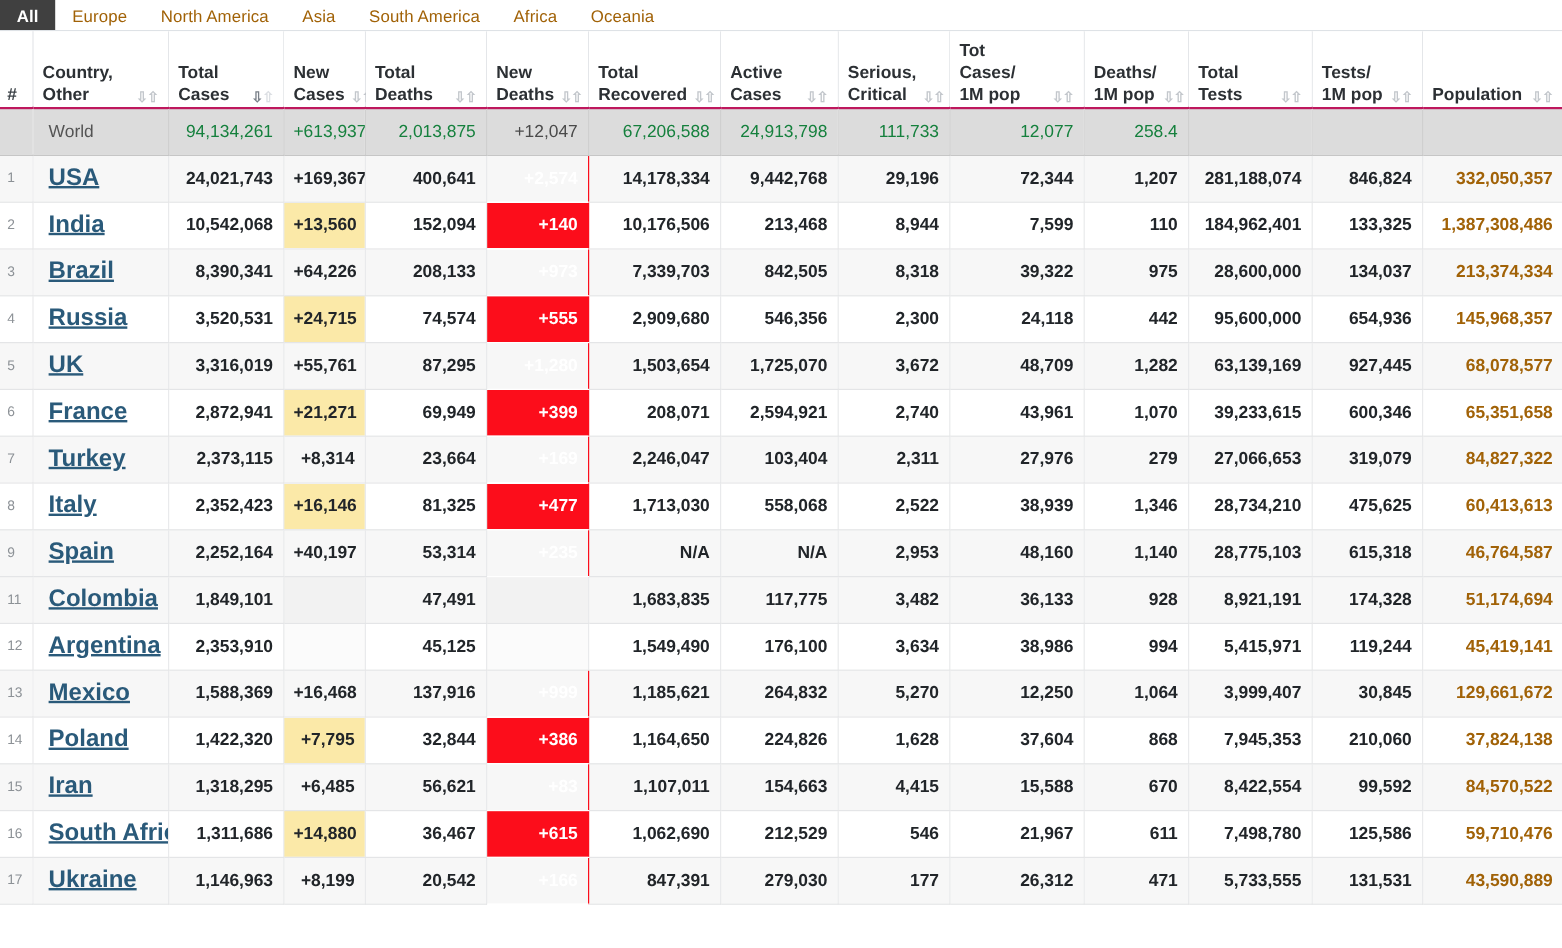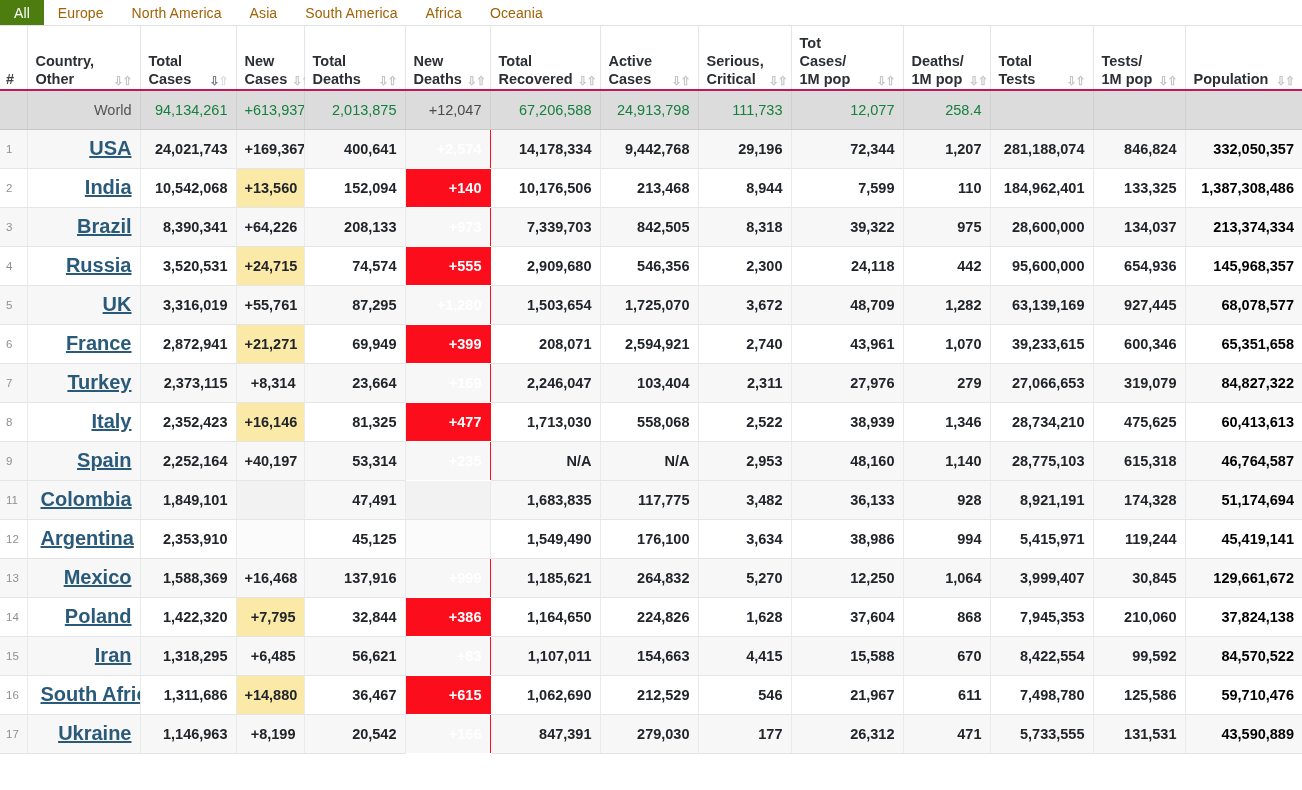--- a/index.html
+++ b/index.html
@@ -26,23 +26,23 @@
     align-items: center;
     justify-content: center;
     font-size: 14px;
     color: #a16207;
     padding: 0 14px;
     cursor: pointer;
     white-space: nowrap;
     letter-spacing: .1px;
   }
   .tab.active {
-    background: #4d7c0f;
+    background: #404040;
     color: #ffffff;
-    font-weight: normal;
+    font-weight: bold;
     text-align: center;
   }
 
   
   #tablewrap { width: 1302px; height: 764px; overflow: hidden; }
   table {
     border-collapse: collapse;
     width: 1302px;
     table-layout: fixed;
     font-size: 14.5px;
@@ -105,31 +105,31 @@
   }
   tbody td:last-child { border-right: none; }
   tbody td.idx {
     text-align: left;
     font-weight: normal;
     font-size: 11.5px;
     color: #8c9196;
     padding-left: 6px; padding-right: 4px;
   }
   tbody td.country {
-    text-align: right;
+    text-align: left;
     padding-left: 13px;
   }
   tbody td.country a {
     color: #2a5a7a;
     text-decoration: underline;
     font-weight: bold;
     font-size: 20px;
     cursor: pointer;
   }
-  tbody td.pop { color: #000000; }
+  tbody td.pop { color: #a16207; }
 
   tr.world td {
     background: #dcdcdc !important;
     color: #15803d;
     font-weight: normal;
     border-right-color: #cfcfcf;
     border-bottom: 1px solid #c6c6c6;
   }
   tr.world td.country {
     color: #545454;

